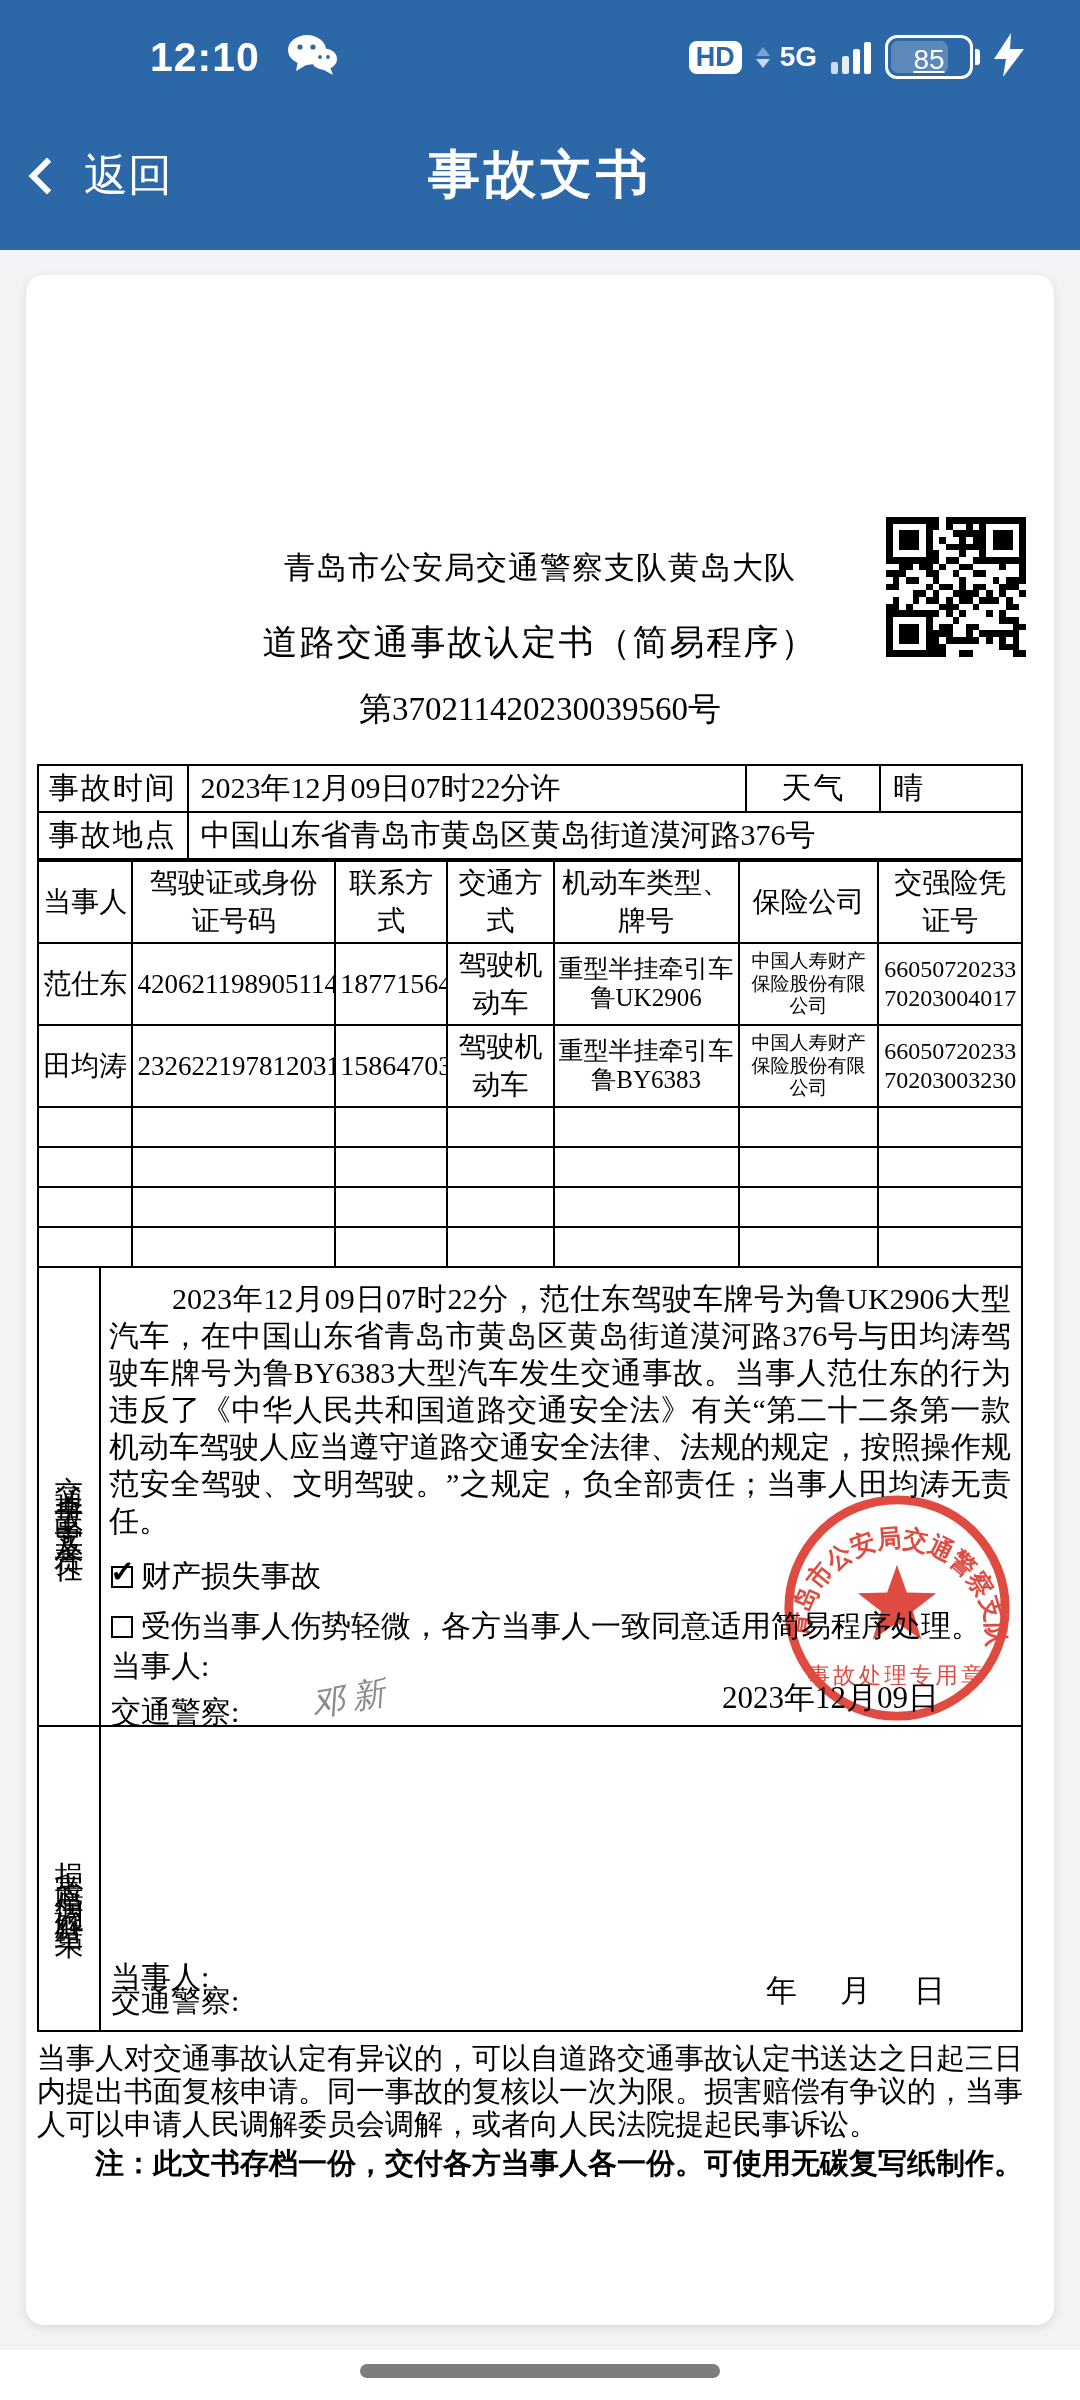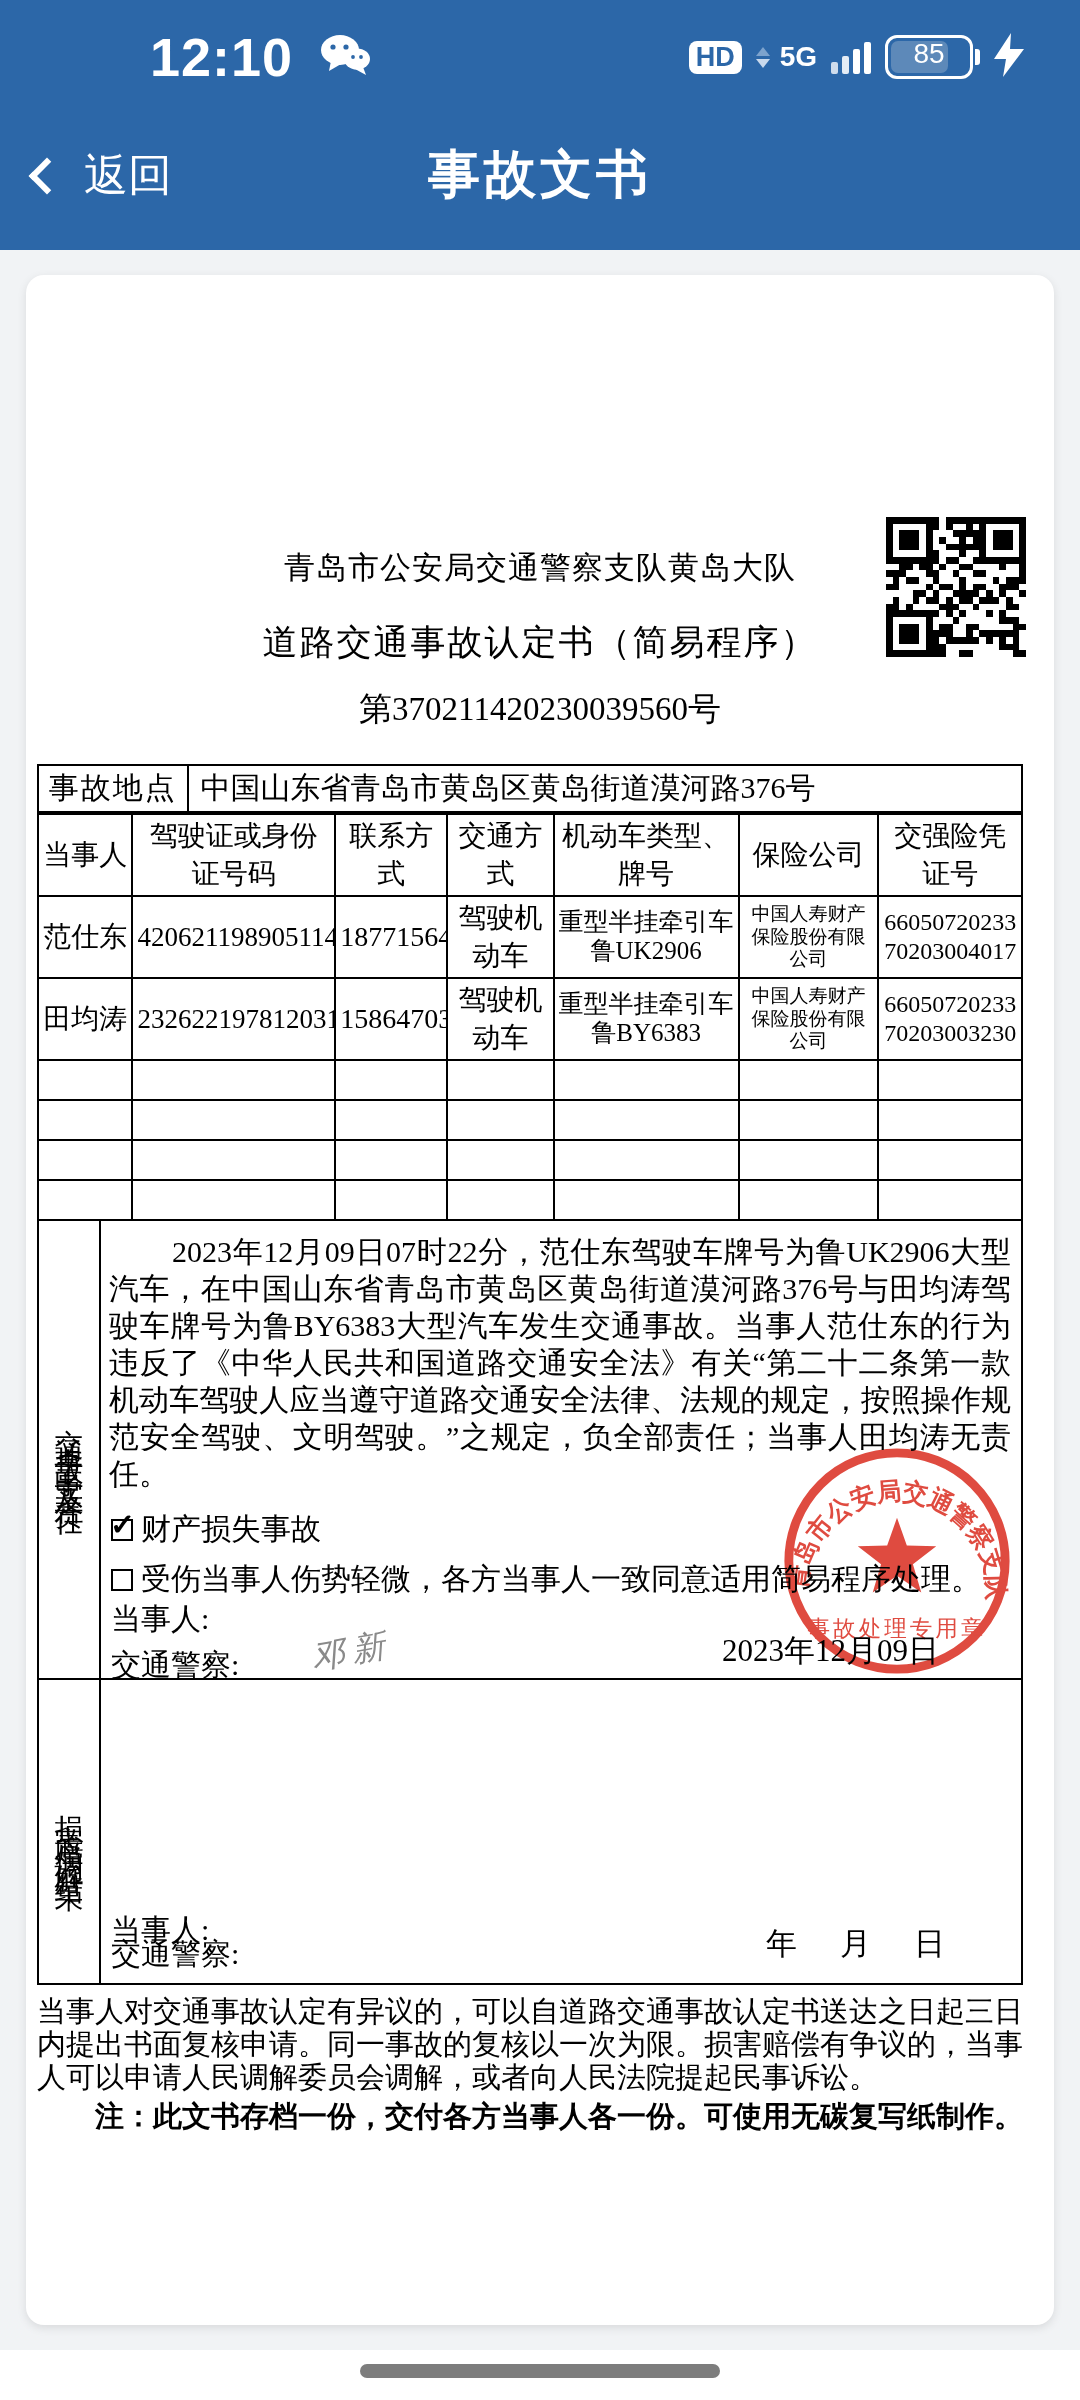--- a/index.html
+++ b/index.html
@@ -7,42 +7,42 @@
   body {
     width:1080px; height:2400px;
     font-family:"Liberation Sans","DejaVu Sans",sans-serif;
     background:#f1f3f5; position:relative; overflow:hidden;
   }
   
   .chrome { background:#2c67a8; color:#fff; }
   .status-bar {
     height:100px; display:flex; align-items:center; padding:14px 56px 0 150px;
   }
-  .status-time { font-size:54px; font-weight:bold; letter-spacing:1px; }
+  .status-time { font-size:41px; font-weight:bold; letter-spacing:1px; }
   .wechat-icon { margin-left:26px; }
   .status-right { margin-left:auto; display:flex; align-items:center; gap:14px; }
   .hd-badge {
     background:#fff; color:#2c67a8; font-weight:bold; font-size:27px;
     border-radius:8px; padding:3px 7px; line-height:1;
   }
   .net-arrows { display:flex; flex-direction:column; gap:3px; align-items:center; }
   .net-arrows .tri { width:0; height:0; border-left:7px solid transparent; border-right:7px solid transparent; }
   .tri-up { border-bottom:9px solid #7da3cd; }
   .tri-down { border-top:9px solid #c9d9ec; }
   .g5 { font-size:28px; font-weight:bold; margin-left:-4px; }
   .bars { display:flex; align-items:flex-end; gap:4px; height:34px; }
   .bars i { width:7px; background:#fff; border-radius:2px; display:block; }
   .bars i:nth-child(1){height:12px;background:#cfdcec;}
   .bars i:nth-child(2){height:18px;background:#e4ecf5;}
   .bars i:nth-child(3){height:25px;}
   .bars i:nth-child(4){height:32px;}
   .battery { display:flex; align-items:center; }
   .battery-body {
     width:88px; height:44px; border:3px solid #fff; border-radius:12px;
-    display:flex; align-items:flex-start; justify-content:center; position:relative; overflow:hidden;
+    display:flex; align-items:flex-end; justify-content:center; position:relative; overflow:hidden;text-decoration:underline;
   }
   .battery-fill { position:absolute; left:3px; top:3px; bottom:3px; width:70%; background:#5d89b9; border-radius:7px; }
   .battery-num { position:relative; font-size:28px; color:#fff; z-index:1; }
   .battery-nub { width:5px; height:16px; background:#fff; border-radius:0 3px 3px 0; margin-left:2px; }
   .nav-bar { height:150px; display:flex; align-items:center; position:relative; padding:0 34px; }
   .back-btn { display:flex; align-items:center; gap:24px; cursor:pointer; }
   .back-chevron { width:26px; height:26px; border-left:6px solid #fff; border-bottom:6px solid #fff; transform:rotate(45deg); margin-top:2px; }
   .back-label { font-size:44px; }
   .nav-title {
     position:absolute; left:0; right:0; text-align:center;
@@ -435,20 +435,26 @@
     <div class="doc-body">
 
       <table class="doc info-table">
         <colgroup>
             <col style="width:15.2%">
             <col style="width:56.8%">
             <col style="width:13.6%">
             <col style="width:14.4%">
           </colgroup>
         <tbody>
+            <tr>
+          <td class="lbl">事故时间</td>
+          <td class="val">2023年12月09日07时22分许</td>
+          <td class="lbl">天气</td>
+          <td class="val">晴</td>
+        </tr>
         <tr>
           <td class="lbl">事故地点</td>
           <td class="val" colspan="3">中国山东省青岛市黄岛区黄岛街道漠河路376号</td>
         </tr>
       </tbody>
         </table>
 
       <table class="doc party-table" style="border-top:none">
         <colgroup>
           <col style="width:9.6%">

